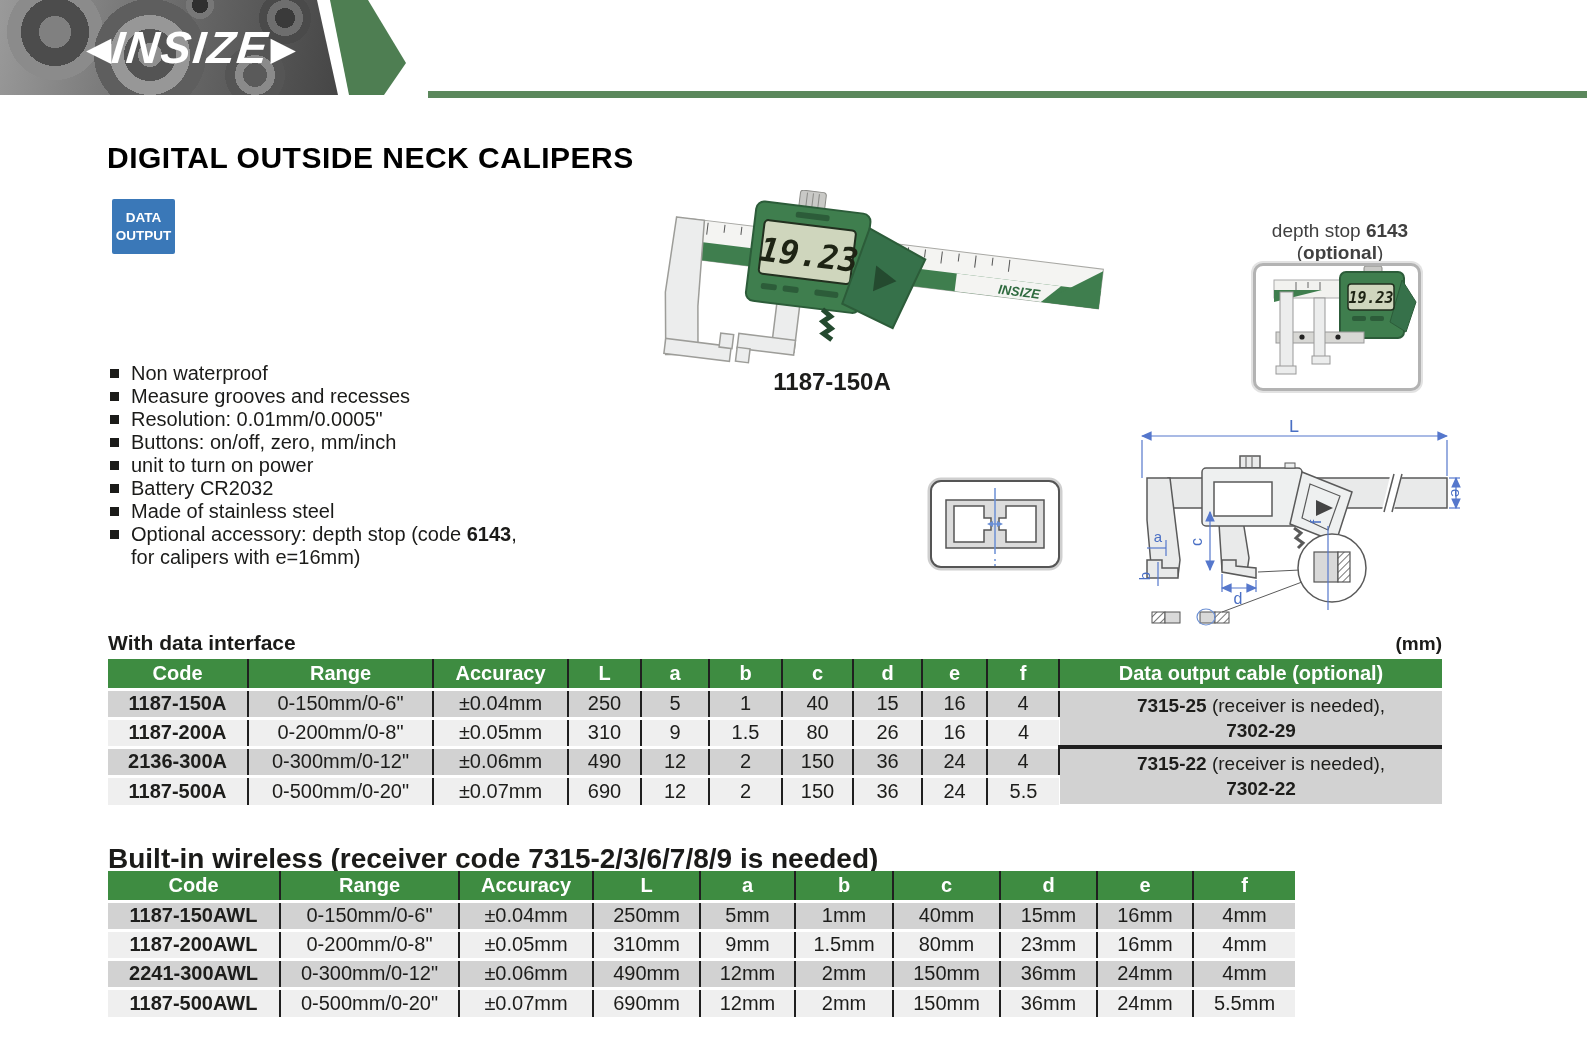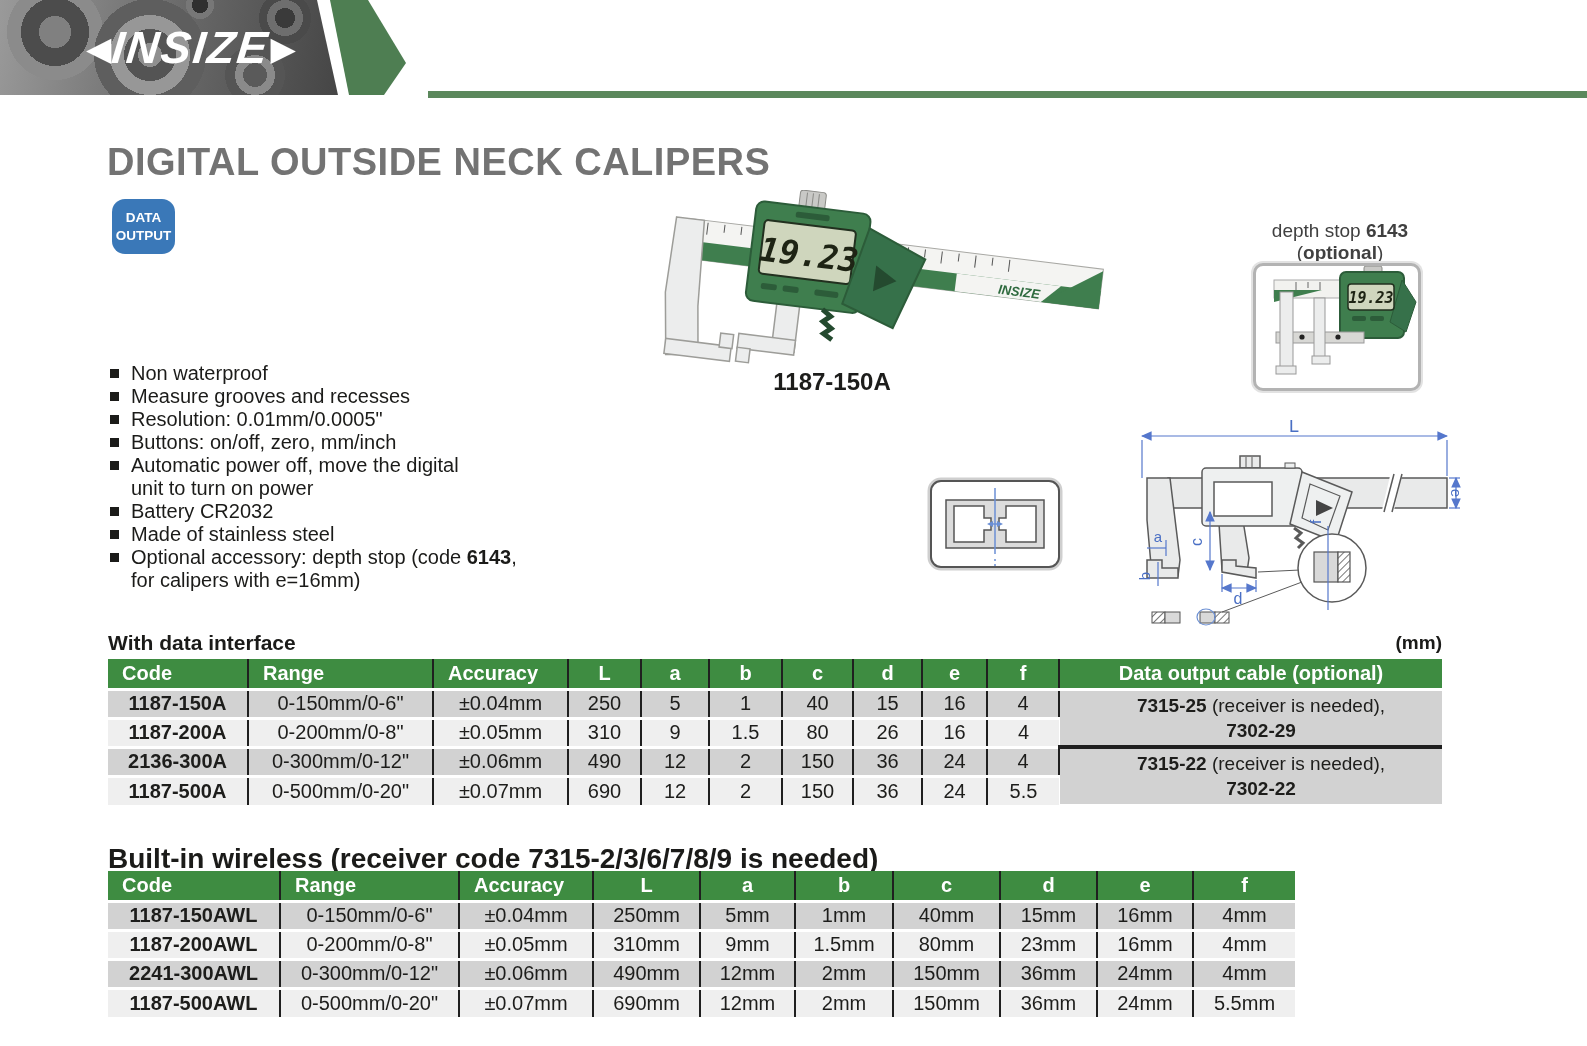--- a/index.html
+++ b/index.html
@@ -18,54 +18,54 @@
       radial-gradient(circle at 200px 5px, #2f2f2f 0 8px,#777 8px 14px,transparent 14px),
       linear-gradient(100deg,#9a9a9a,#666 55%,#444); }
   .banner-chevron { position:absolute; left:0; top:0; width:420px; height:95px; background:#4e7e52;
     clip-path:polygon(330px 0,368px 0,406px 63px,384px 95px,349px 95px); }
   .banner-line { position:absolute; left:428px; top:91px; right:0; height:7px; background:#5b885c; }
   .logo { position:absolute; left:86px; top:22px; display:flex; align-items:center; gap:1px; color:#fff; }
   .logo .arr { font-size:33px; line-height:1; }
   .logo .word { font-size:45px; font-weight:bold; font-style:italic; letter-spacing:2px; transform:skewX(-6deg); }
 
   
-  .page-title { position:absolute; left:107px; top:141px; font-size:38px; font-weight:bold; color:#737373; letter-spacing:.5px; }
-  .badge { position:absolute; left:112px; top:199px; width:63px; height:55px; background:#3a78b8; border-radius:13px;
+  .page-title { position:absolute; left:107px; top:141px; font-size:30px; font-weight:bold; color:#000000; letter-spacing:.5px; }
+  .badge { position:absolute; left:112px; top:199px; width:63px; height:55px; background:#3a78b8; border-radius:2px;
     color:#fff; font-weight:bold; font-size:13.5px; text-align:center; display:flex; flex-direction:column; justify-content:center; line-height:1.3; }
 
   
   .features { position:absolute; left:110px; top:362px; width:500px; color:#1b1b19; font-size:20px; }
   .feat { display:flex; }
   .feat .bullet { width:9px; height:9px; background:#1b1b19; margin:7px 12px 0 0; flex:none; }
   .feat .txt { line-height:23px; }
   .feat b { font-weight:bold; }
 
   
   .main-figure { position:absolute; left:633px; top:190px; }
   .product-label { position:absolute; left:742px; top:368px; width:180px; text-align:center; font-size:24px; font-weight:bold; color:#1d1d1b; }
 
   .depth-caption { position:absolute; left:1245px; top:220px; width:190px; text-align:center; font-size:19px; color:#404040; line-height:22px; }
   .depth-frame { position:absolute; left:1253px; top:263px; width:168px; height:128px; background:#fff;
     border:3px solid #b3b3b3; border-radius:10px; box-shadow:0 0 0 2px #e2e2e2; overflow:hidden; }
 
   
-  .t1-head { position:absolute; left:108px; top:631px; width:1334px; display:flex; justify-content:space-between; align-items:center; }
+  .t1-head { position:absolute; left:108px; top:631px; width:1334px; display:flex; justify-content:space-between; align-items:flex-end; }
   .t1-head .hname { font-size:21px; font-weight:bold; color:#1b1b19; }
   .t1-head .hmm { font-size:19px; font-weight:bold; color:#1b1b19; }
   .t2-headname { position:absolute; left:108px; top:843px; font-size:28px; font-weight:bold; color:#1b1b19; }
 
   .tbl { position:absolute; border-collapse:collapse; table-layout:fixed; }
   .tbl1 { left:108px; top:659px; width:1334px; }
   .tbl2 { left:108px; top:871px; width:1187px; }
   .tbl th, .tbl td { border-right:2px solid #1f1f1f; border-bottom:3px solid #fff; font-size:20px;
     text-align:center; vertical-align:middle; padding:0; color:#1d1d1b; overflow:hidden; white-space:nowrap; }
   .tbl th:last-child, .tbl td:last-child { border-right:none; }
   .tbl tr:last-child td { border-bottom:none; }
   .tbl th { background:#3e8c41; color:#fff; font-weight:bold; height:30px; }
-  .tbl th.left { text-align:left; padding-left:14px; }
+  .tbl th.left { text-align:center; }
   .tbl td { height:29px; }
   .tbl tr.rdark td { background:#d2d2d2; }
   .tbl tr.rlight td { background:#efefef; }
   .tbl td.code { font-weight:bold; }
   .tbl td.cable { background:#d2d2d2; font-size:19px; line-height:25px; white-space:normal;padding-left:20px; }
   .tbl td.cable.second { border-top:4px solid #1f1f1f; }
   .tbl td.cable b { font-weight:bold; }
 </style>
 </head>
 <body>
@@ -102,21 +102,20 @@
         <span class="bullet"></span>
         <div class="txt">Resolution: 0.01mm/0.0005"</div>
       </div>
     <div class="feat">
         <span class="bullet"></span>
         <div class="txt">Buttons: on/off, zero, mm/inch</div>
       </div>
     <div class="feat">
         <span class="bullet"></span>
       <div class="txt">
-        <span style="display:block">Automatic power off, move the digital</span>
         <span style="display:block">unit to turn on power</span>
       </div>
       </div>
     <div class="feat">
         <span class="bullet"></span>
         <div class="txt">Battery CR2032</div>
       </div>
     <div class="feat">
         <span class="bullet"></span>
         <div class="txt">Made of stainless steel</div>

